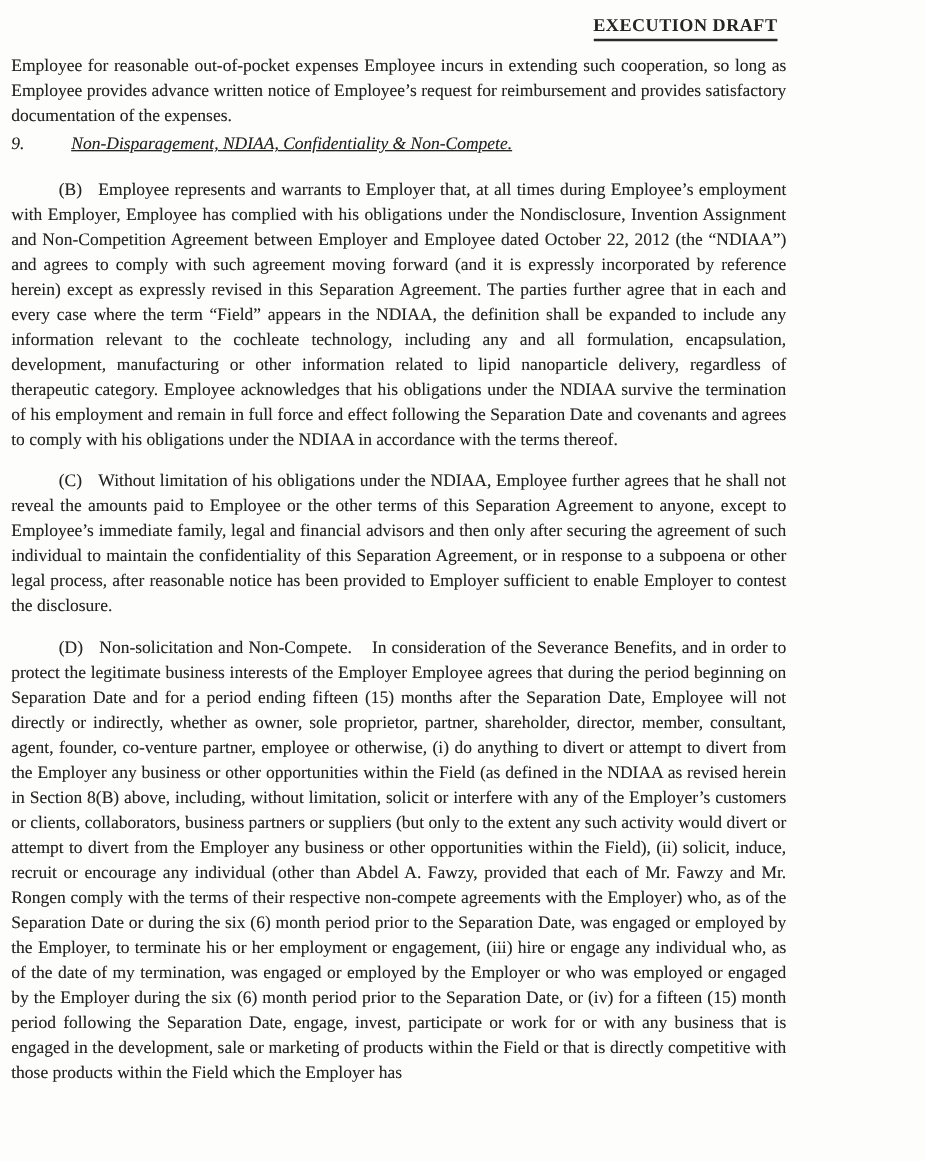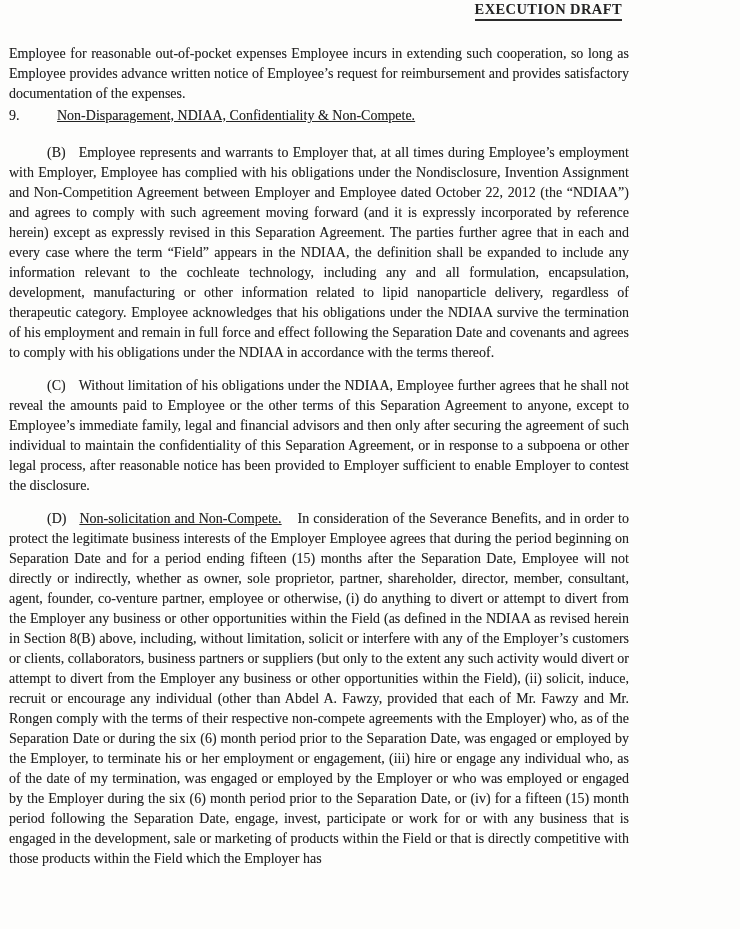--- a/index.html
+++ b/index.html
@@ -11,47 +11,47 @@
   }
   .page {
     position: relative;
     width: 740px; height: 929px;
     overflow: hidden;
     background: #fdfdfc;
     color: #242424;
   }
   .exec-header {
     position: absolute;
-    top: 1px; right: 118px;
+    top: 13px; right: 118px;
     font-size: 14.5px;
     font-weight: 700;
     letter-spacing: 0.4px;
     border-bottom: 2px solid #2a2a2a;
     padding-bottom: 1px;
   }
   .content {
     position: absolute;
     left: 9px; top: 44px;
     width: 620px;
   }
   p {
     margin: 0;
     font-size: 14px;
     line-height: 20px;
     text-align: justify;
     text-shadow: 0 0 0.4px rgba(20,20,20,0.35);
   }
   .intro { margin-bottom: 2px; }
-  .heading { margin-bottom: 17px; text-align: left; }
+  .heading { margin-bottom: 17px; text-align: left; font-style: italic; }
   .secnum { display: inline-block; width: 48px; }
   .sectitle { text-decoration: underline; text-underline-offset: 1px; }
   .lettered { text-indent: 38px; margin-bottom: 13px; }
   .marker { margin-right: 13px; }
   .u { text-underline-offset: 1px; }
-  .dheading { text-decoration: underline; text-underline-offset: 1px; margin-right: 16px; }
+  .dheading { text-underline-offset: 1px; margin-right: 16px; }
 </style>
 </head>
 <body>
 
 <div class="page">
 
   <div class="exec-header">EXECUTION DRAFT</div>
 
   <div class="content">
 

